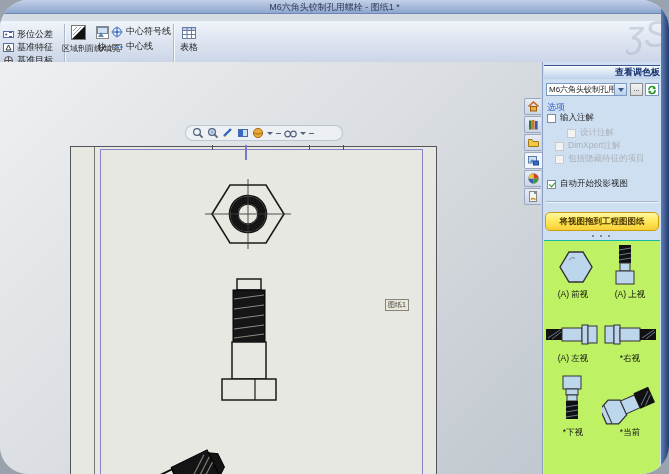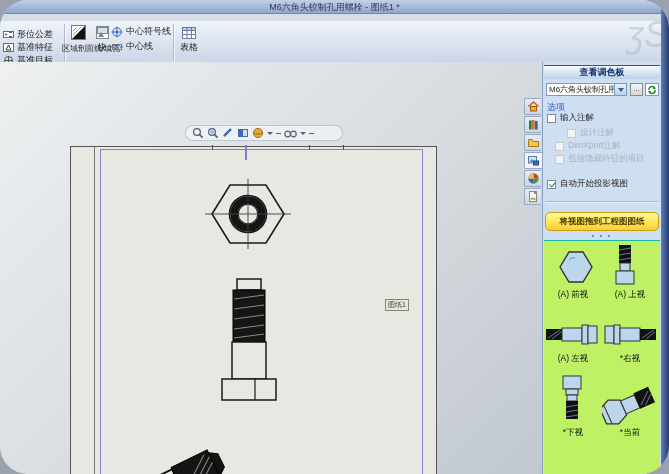--- a/index.html
+++ b/index.html
@@ -56,21 +56,21 @@
   .tabstrip{left:524px;top:98px;width:18px;}
   .tptab{width:17px;height:17px;background:linear-gradient(#e7ecf4,#ccd6e6);
     border:1px solid #9aa8c2;border-right:none;border-radius:2px 0 0 2px;
     margin-bottom:1px;display:flex;align-items:center;justify-content:center;box-sizing:border-box;}
   .tptab.active{background:#f2f6fb;width:18px;}
 
   .panel{left:542px;top:62px;width:119px;height:412px;background:#cfdff2;
     border-left:1px solid #8aa0c4;box-sizing:border-box;}
   .pn-header{position:absolute;left:1px;top:3px;width:116px;height:13px;
     background:linear-gradient(#f6fafd,#bed2ec);border-top:1px solid #3a548c;
-    text-align:center;font-size:9px;font-weight:bold;color:#16336e;line-height:13px;}
+    text-align:right;font-size:9px;font-weight:bold;color:#16336e;line-height:13px;}
   .combo{position:absolute;left:3px;top:21px;width:81px;height:13px;background:#fff;
     border:1px solid #7a9ac2;box-sizing:border-box;font-size:8px;color:#222;
     line-height:11px;padding-left:2px;white-space:nowrap;overflow:hidden;}
   .combo-arrow{position:absolute;right:0;top:0;bottom:0;width:11px;
     background:linear-gradient(#e9f1fa,#b9cfea);border-left:1px solid #7a9ac2;}
   .combo-arrow:after{content:"";position:absolute;left:2.5px;top:4px;width:0;height:0;
     border-left:3px solid transparent;border-right:3px solid transparent;border-top:4px solid #3a5a86;}
   .btn-browse{position:absolute;left:87px;top:21px;width:13px;height:13px;
     background:linear-gradient(#f4f4f4,#d8d8d8);border:1px solid #8a8a8a;box-sizing:border-box;
     font-size:8px;line-height:9px;text-align:center;color:#333;}

